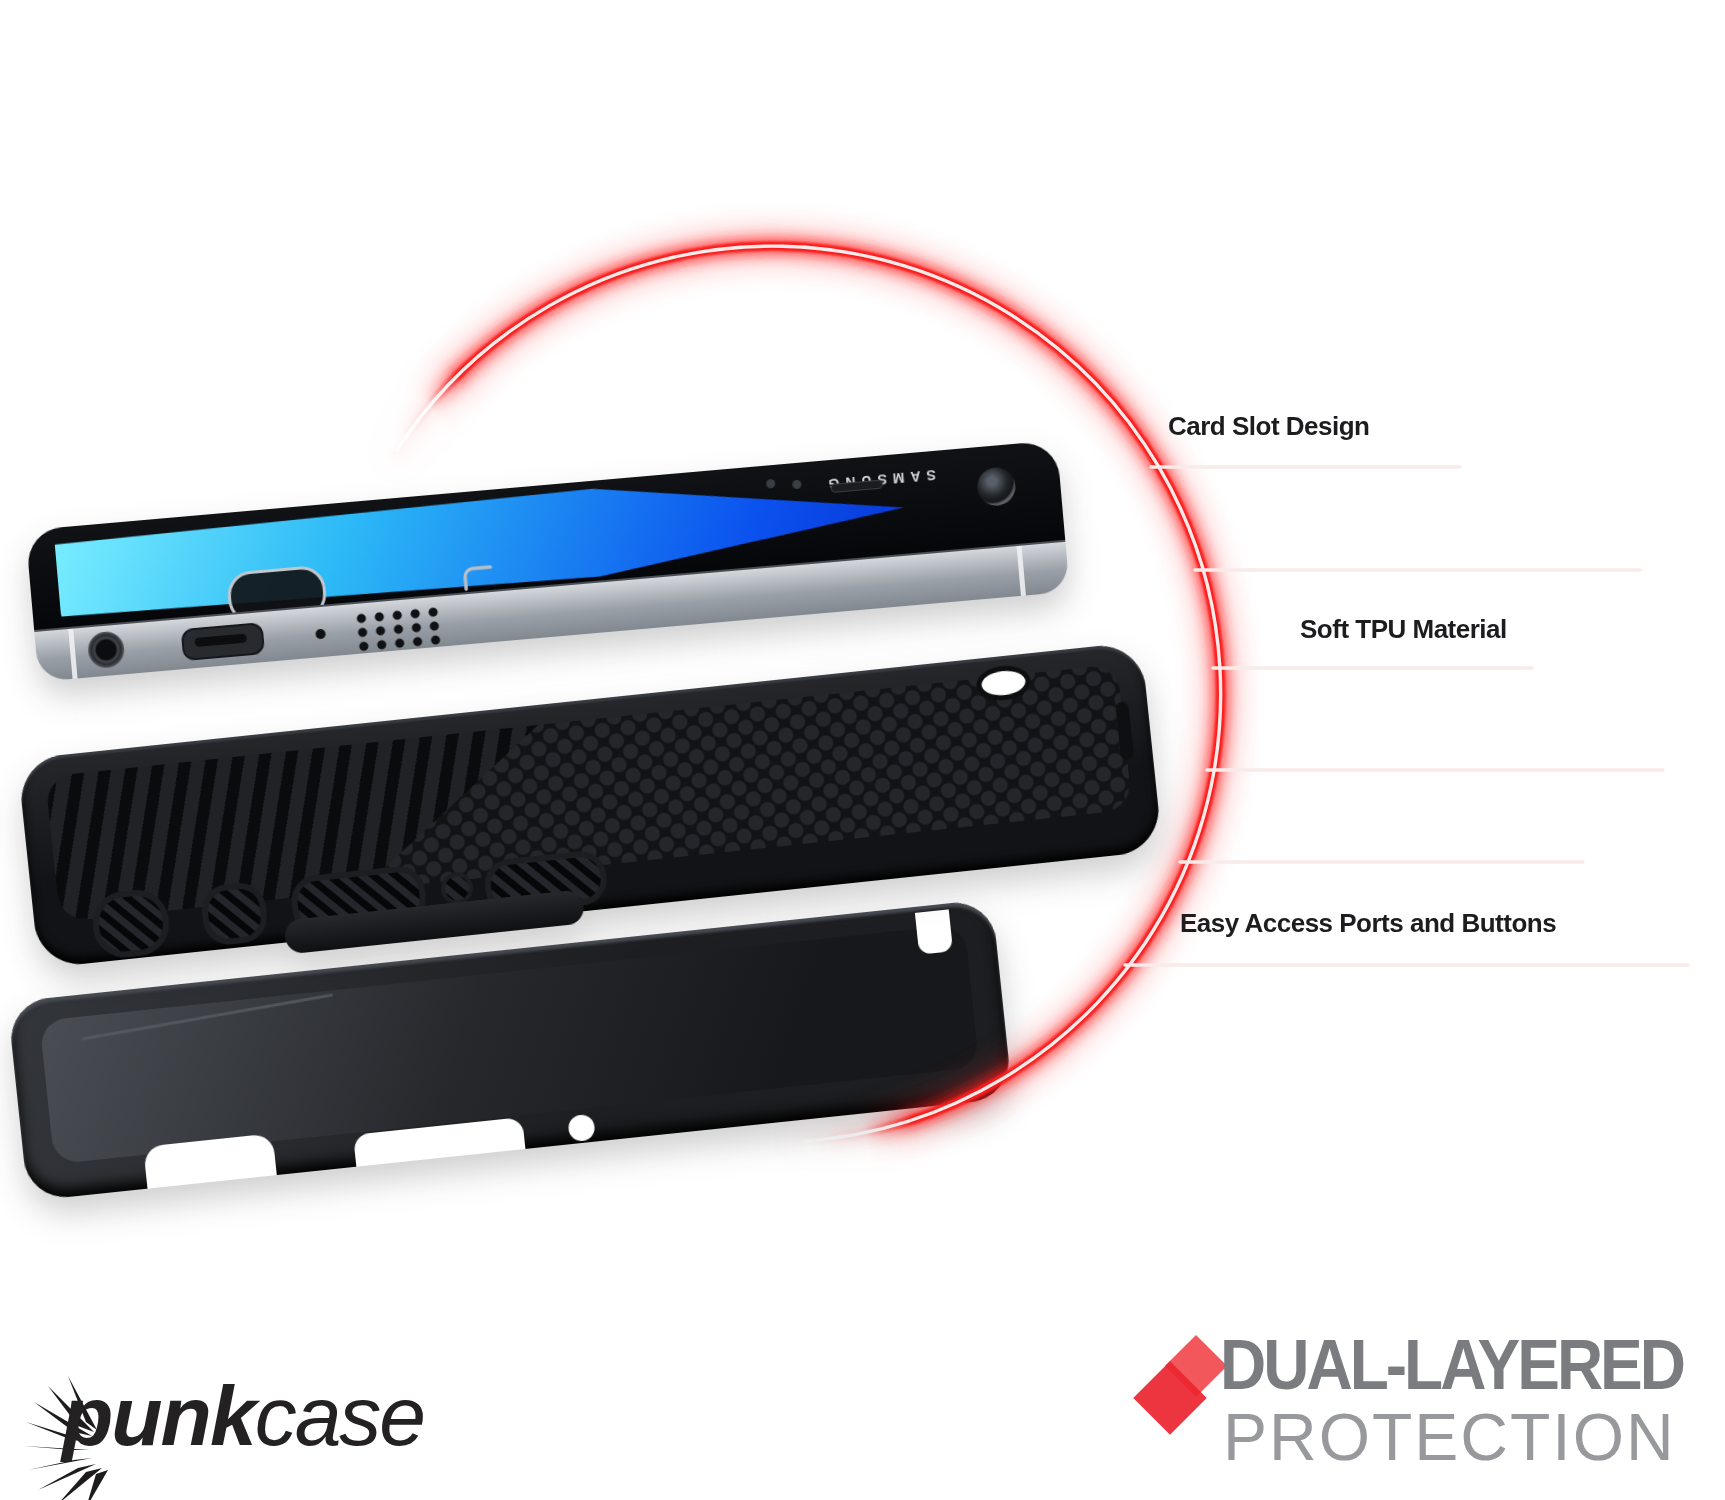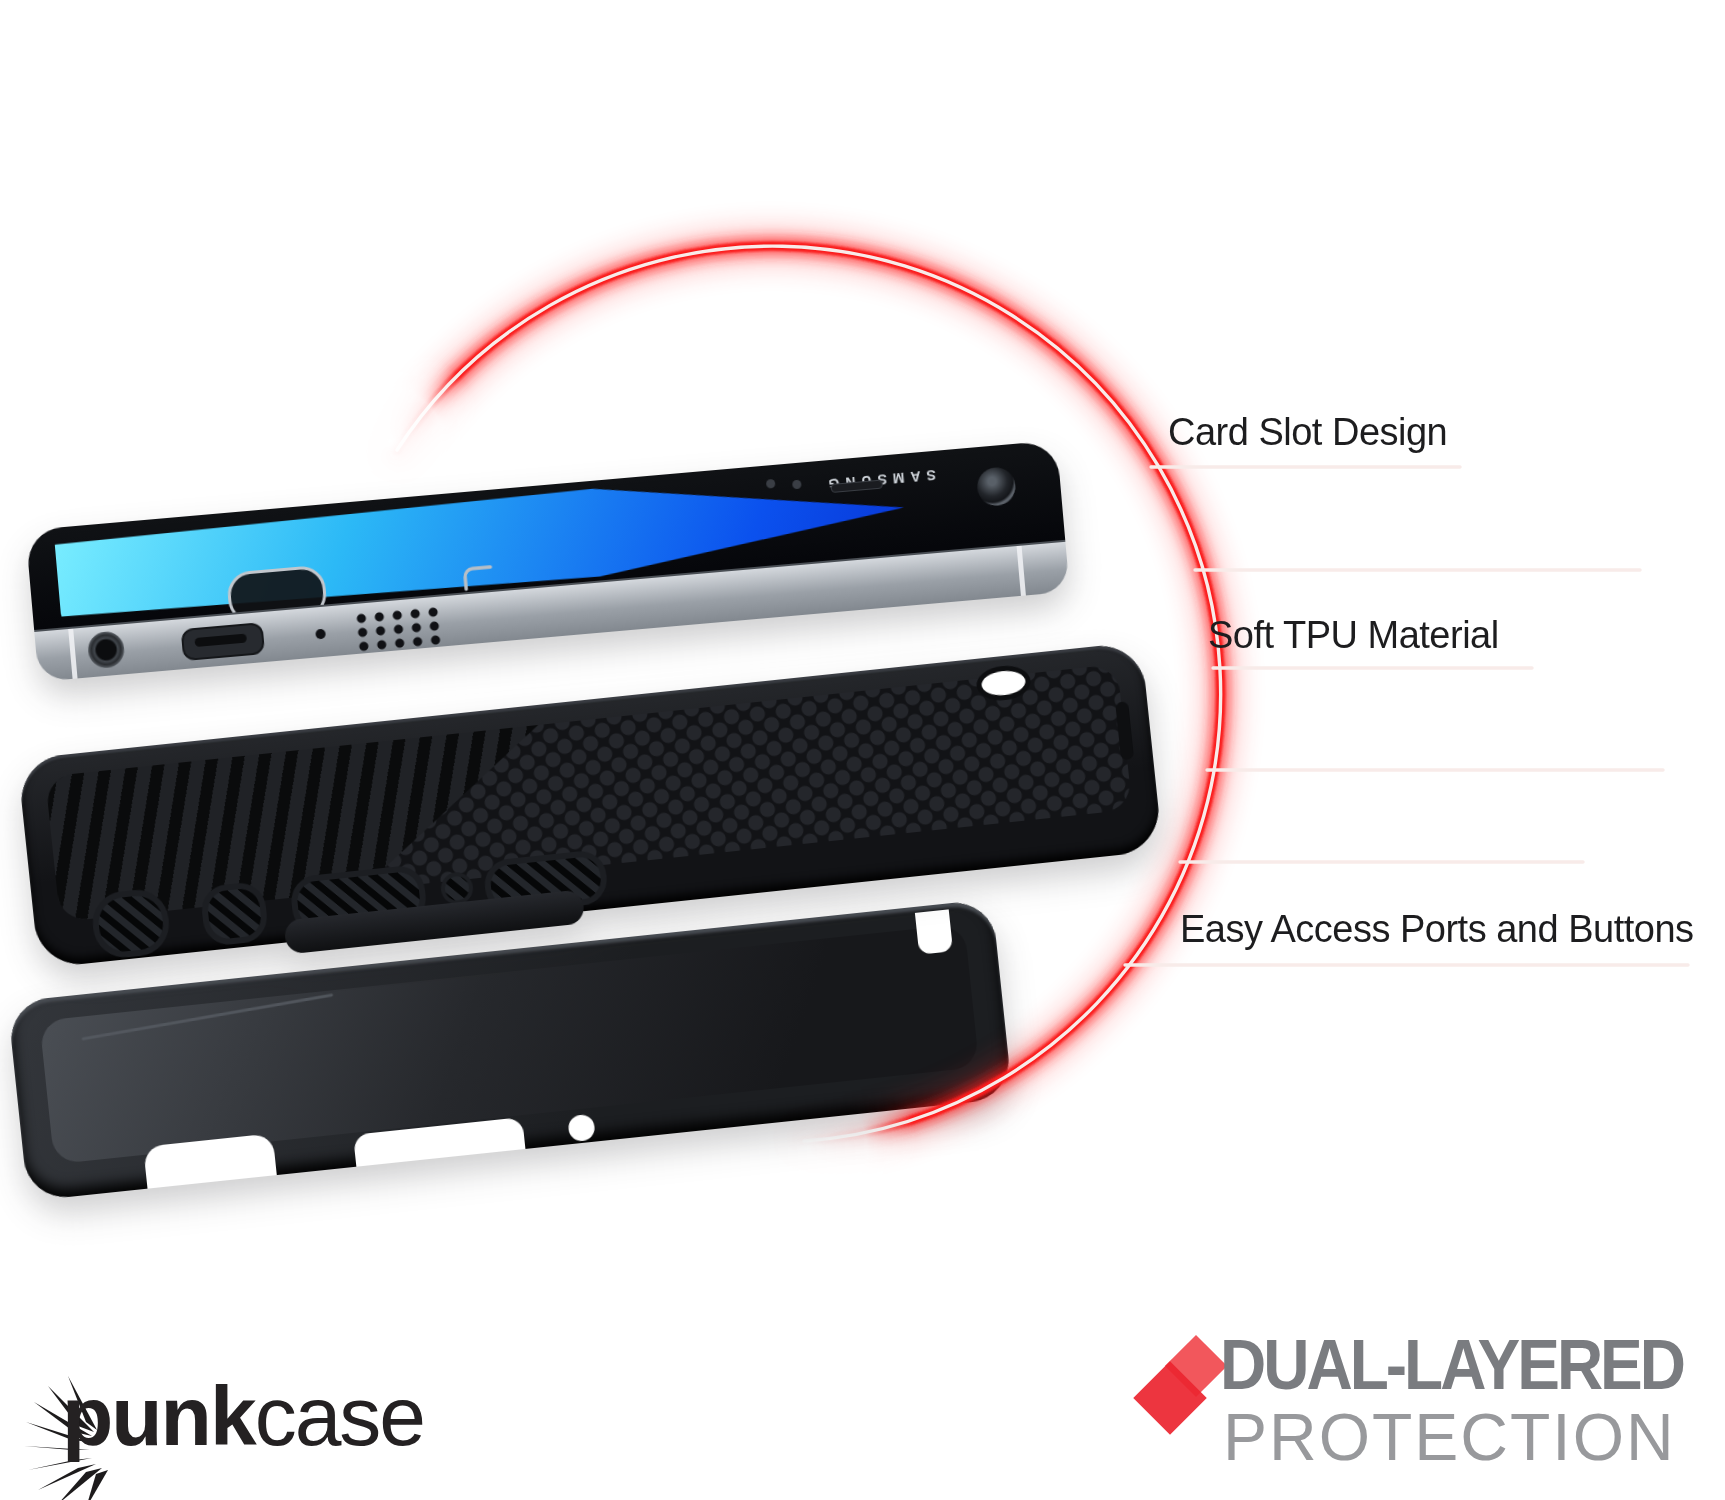--- a/index.html
+++ b/index.html
@@ -68,39 +68,39 @@
   .shell-body{position:absolute;inset:0;border-radius:42px;
               background:linear-gradient(110deg,#33363b,#1c1e21 60%);
               box-shadow:inset 0 4px 3px #4a4e54, inset 0 -8px 14px #000;}
   .shell-floor{position:absolute;left:30px;top:22px;right:30px;bottom:34px;border-radius:26px;
                background:linear-gradient(115deg,#4a4e54,#26282c 45%,#17181b 80%);}
   .shell-cut{position:absolute;background:#ffffff;}
   .cardline{position:absolute;left:70px;top:34px;width:255px;height:3px;background:#565b61;
             transform:rotate(-4deg);opacity:.85;border-radius:2px;}
 
   
-  .callout{position:absolute;font-size:38px;font-weight:normal;letter-spacing:-0.5px;
+  .callout{position:absolute;font-size:26px;font-weight:bold;letter-spacing:-0.5px;
            color:#1d1d1f;white-space:nowrap;z-index:6;line-height:1;}
   #co0{left:1168px;top:413px;}
   #co1{left:1217px;top:520px;}
-  #co2{left:1208px;top:616px;}
+  #co2{left:1300px;top:616px;}
   #co3{left:1240px;top:715px;}
   #co4{left:1220px;top:813px;}
   #co5{left:1180px;top:910px;}
 
   
   #decor{position:absolute;left:0;top:0;z-index:5;pointer-events:none;}
   .sA{stroke:#ff2a2a;stroke-width:34;opacity:.28;fill:none;stroke-linecap:round;filter:url(#b16);}
   .sB{stroke:#ff2222;stroke-width:18;opacity:.65;fill:none;stroke-linecap:round;filter:url(#b6);}
   .sC{stroke:#fa1f1f;stroke-width:9.5;fill:none;stroke-linecap:round;filter:url(#b1);}
   .sD{stroke:#f8ebe9;stroke-width:3.4;fill:none;stroke-linecap:round;}
 
   
   #punkcase{position:absolute;left:62px;top:1374px;z-index:6;color:#242122;
-            font-size:84px;letter-spacing:-2px;line-height:1;white-space:nowrap;}
+            font-size:84px;letter-spacing:-2px;line-height:1;white-space:nowrap;font-style:italic;}
   #punkcase .bold{font-weight:bold;}
   #punkcase .lite{font-weight:normal;}
   #spikes{position:absolute;left:20px;top:1358px;z-index:5;}
 
   #badge-title{position:absolute;left:1220px;top:1330px;z-index:6;color:#7a7c80;
                font-size:64px;font-weight:800;letter-spacing:-3px;white-space:nowrap;
                transform:scaleY(1.1);transform-origin:top left;line-height:1;}
   #badge-sub{position:absolute;left:1223px;top:1404px;z-index:6;color:#98999c;
              font-size:66px;font-weight:400;letter-spacing:2px;white-space:nowrap;line-height:1;}
   #diamonds{position:absolute;left:1132px;top:1322px;z-index:6;}

